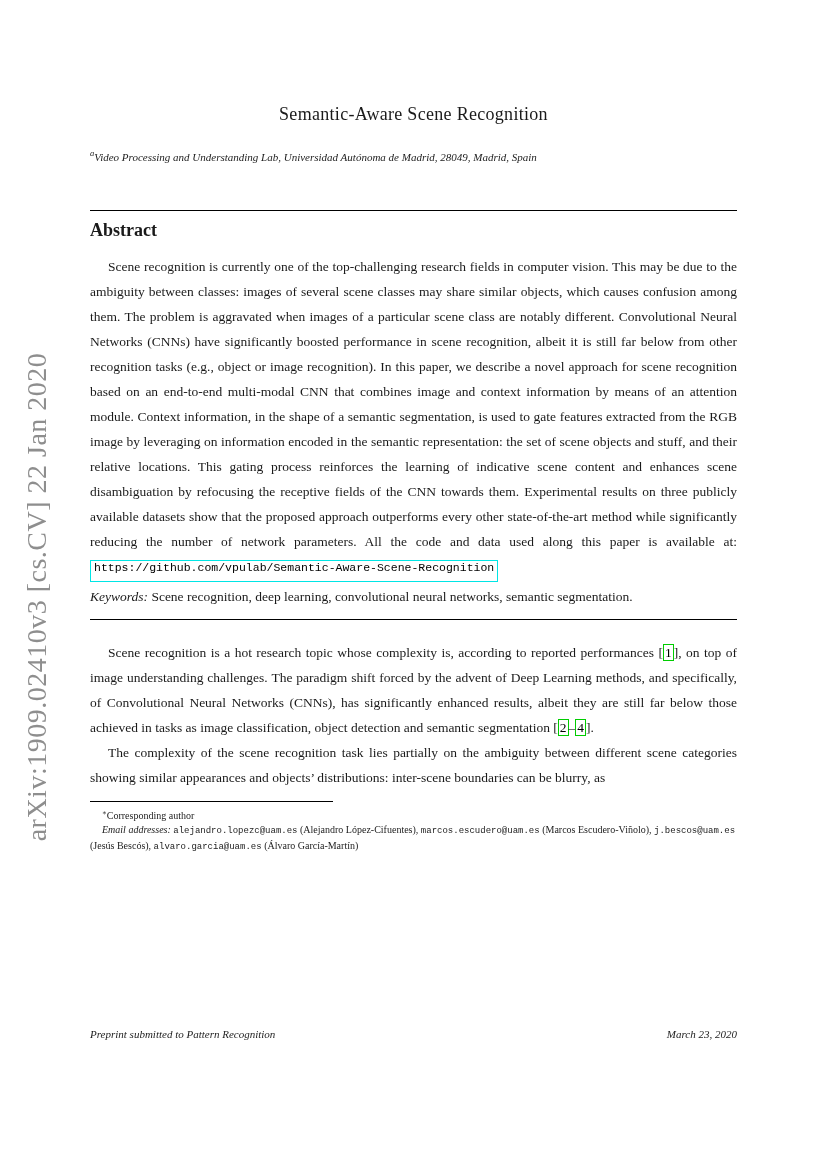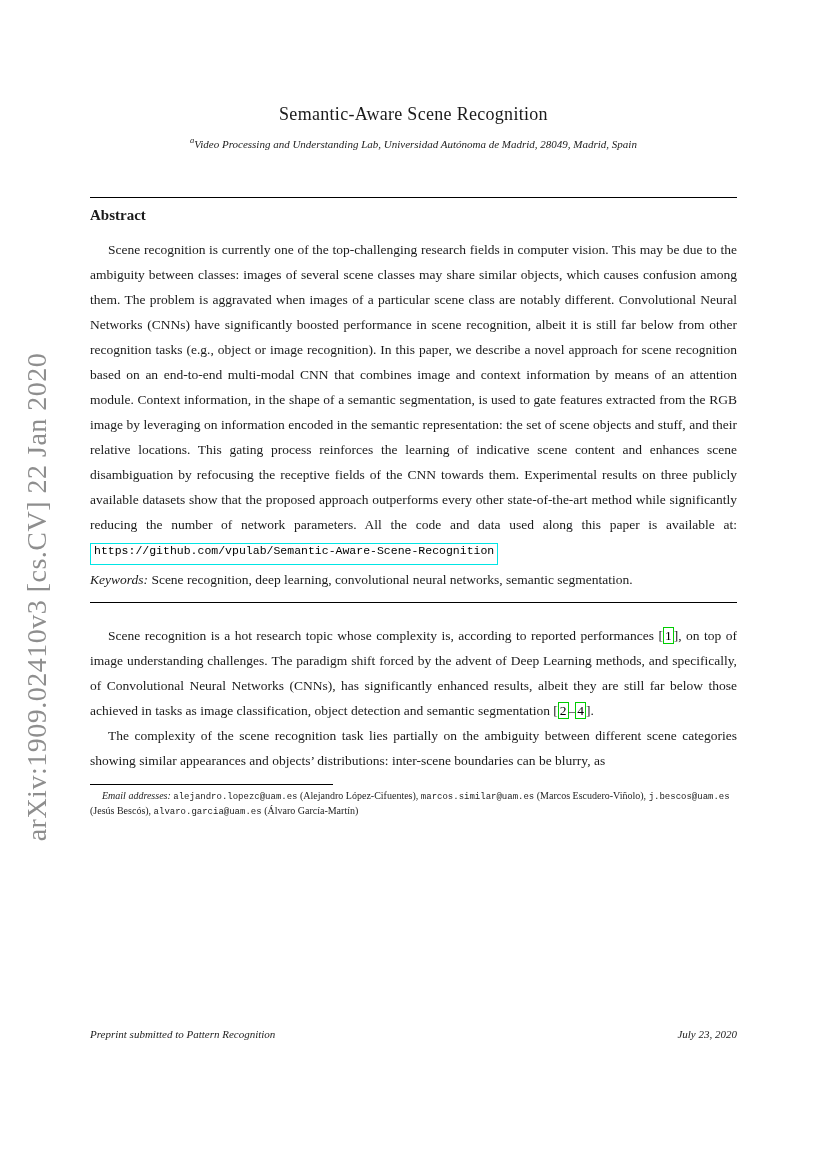--- a/index.html
+++ b/index.html
@@ -12,23 +12,23 @@
   .arxiv-sidebar {
     position: absolute; left: 37px; top: 597px;
     transform: translate(-50%, -50%) rotate(-90deg);
     white-space: nowrap;
     font-size: 28px; color: #8e8e8e; letter-spacing: 0.5px;
   }
   .content { position: absolute; left: 90px; top: 0; width: 647px; }
   .paper-title { margin-top: 104px; text-align: center; font-size: 18px; letter-spacing: 0.3px; }
   .authors { margin-top: 26px; text-align: center; font-size: 13px; }
   .authors sup, .affiliation sup { font-size: 8.5px; }
-  .affiliation { margin-top: 10px; text-align: center; font-size: 11px; font-style: italic; color: #222; }
+  .affiliation { margin-top: 23px; text-align: left; font-size: 11px; font-style: italic; color: #222; }
   .rule { border: none; border-top: 1.5px solid #000; margin-top: 47px; }
-  .abstract-heading { margin-top: 9px; font-size: 15px; font-weight: bold; }
+  .abstract-heading { margin-top: 9px; font-size: 18px; font-weight: bold; }
   .body-text { font-size: 13.5px; line-height: 25px; text-align: justify; }
   .abstract-body { margin-top: 13px; }
   .indent { text-indent: 18px; }
   .url-box {
     font-family: "Liberation Mono", "DejaVu Sans Mono", monospace;
     font-size: 11.5px; color: #000; text-decoration: none;
     border: 1.5px solid var(--link-box, #00e5e5);
     padding: 0px 3px 7px 3px; white-space: nowrap;
   }
   .cite {
@@ -76,21 +76,22 @@
   <hr class="rule2">
 
 
   <p class="body-text p-first indent"><span>Scene recognition is a hot research topic whose complexity is, according to reported performances [</span><a href="#" class="cite">1</a><span>], on top of image understanding challenges. The paradigm shift forced by the advent of Deep Learning methods, and specifically, of Convolutional Neural Networks (CNNs), has significantly enhanced results, albeit they are still far below those achieved in tasks as image classification, object detection and semantic segmentation [</span><a href="#" class="cite">2</a><span>–</span><a href="#" class="cite">4</a><span>].</span></p>
 
   <p class="body-text indent">The complexity of the scene recognition task lies partially on the ambiguity between different scene categories showing similar appearances and objects’ distributions: inter-scene boundaries can be blurry, as</p>
 
   <hr class="fn-rule">
 
   <div class="footnote">
-    <div class="fn-line"><em>Email addresses: </em><span class="mono">alejandro.lopezc@uam.es</span><span> (Alejandro López-Cifuentes), </span><span class="mono">marcos.similar@uam.es</span><span> (Marcos Escudero-Viñolo), </span><span class="mono">j.bescos@uam.es</span><span> (Jesús Bescós), </span><span class="mono">alvaro.garcia@uam.es</span><span> (Álvaro García-Martín)</span></div>
+    <div class="fn-line"><sup>∗</sup><span>Corresponding author</span></div>
+    <div class="fn-line"><em>Email addresses: </em><span class="mono">alejandro.lopezc@uam.es</span><span> (Alejandro López-Cifuentes), </span><span class="mono">marcos.escudero@uam.es</span><span> (Marcos Escudero-Viñolo), </span><span class="mono">j.bescos@uam.es</span><span> (Jesús Bescós), </span><span class="mono">alvaro.garcia@uam.es</span><span> (Álvaro García-Martín)</span></div>
   </div>
 
 </div>
 
 <div class="page-footer">
   <span>Preprint submitted to Pattern Recognition</span>
-  <span>July 23, 2020</span>
+  <span>March 23, 2020</span>
 </div>
 
 </body></html>

